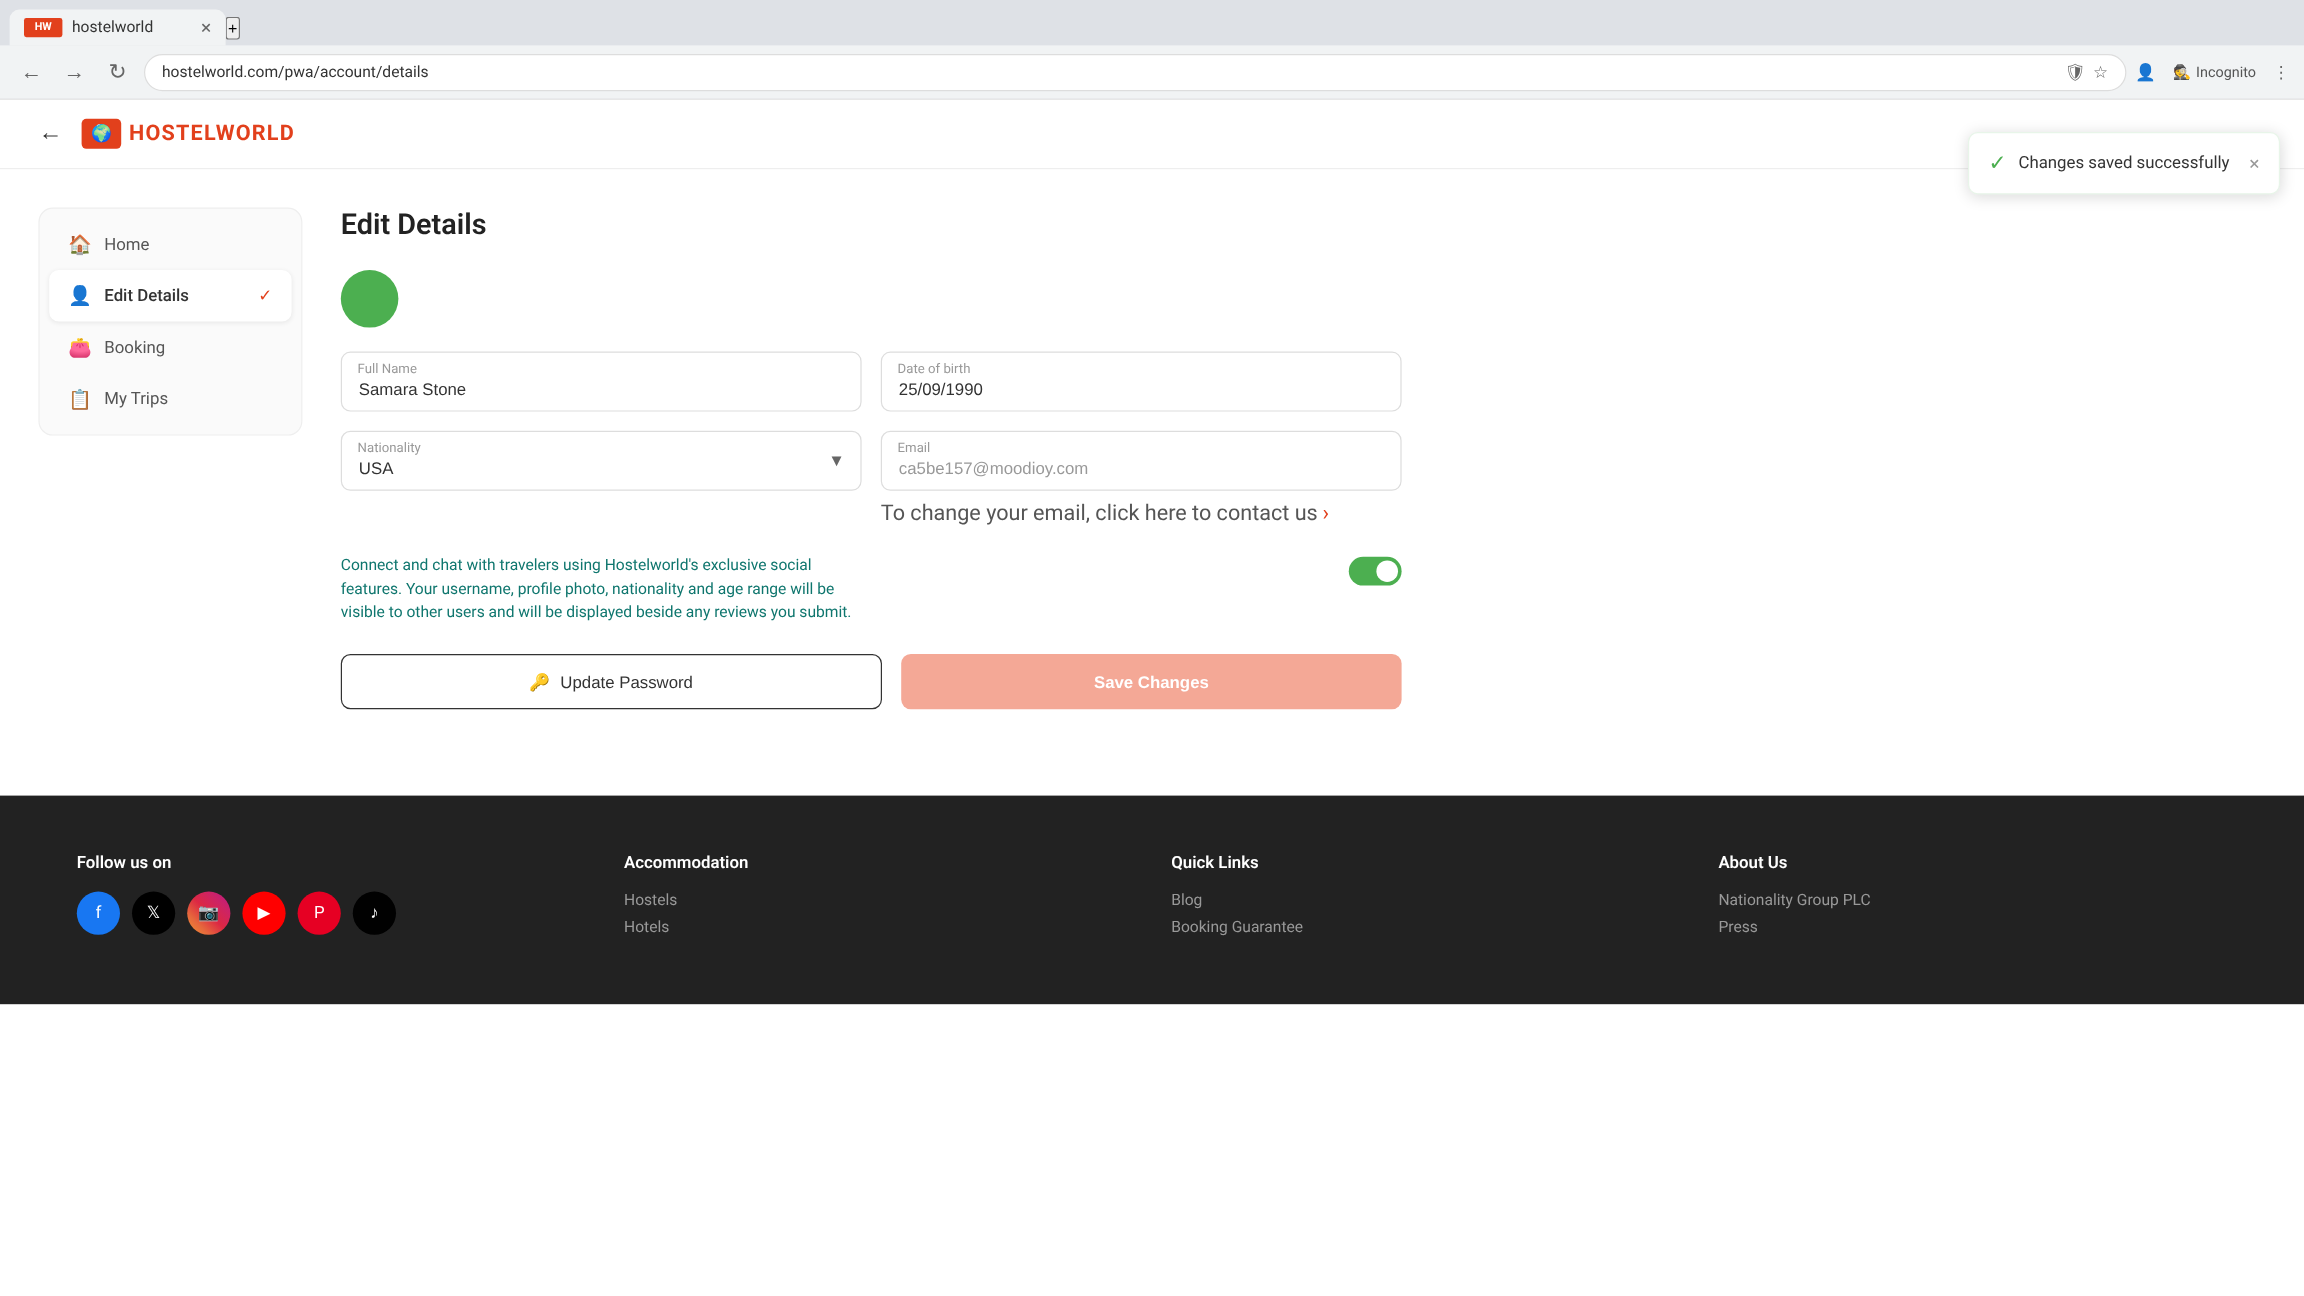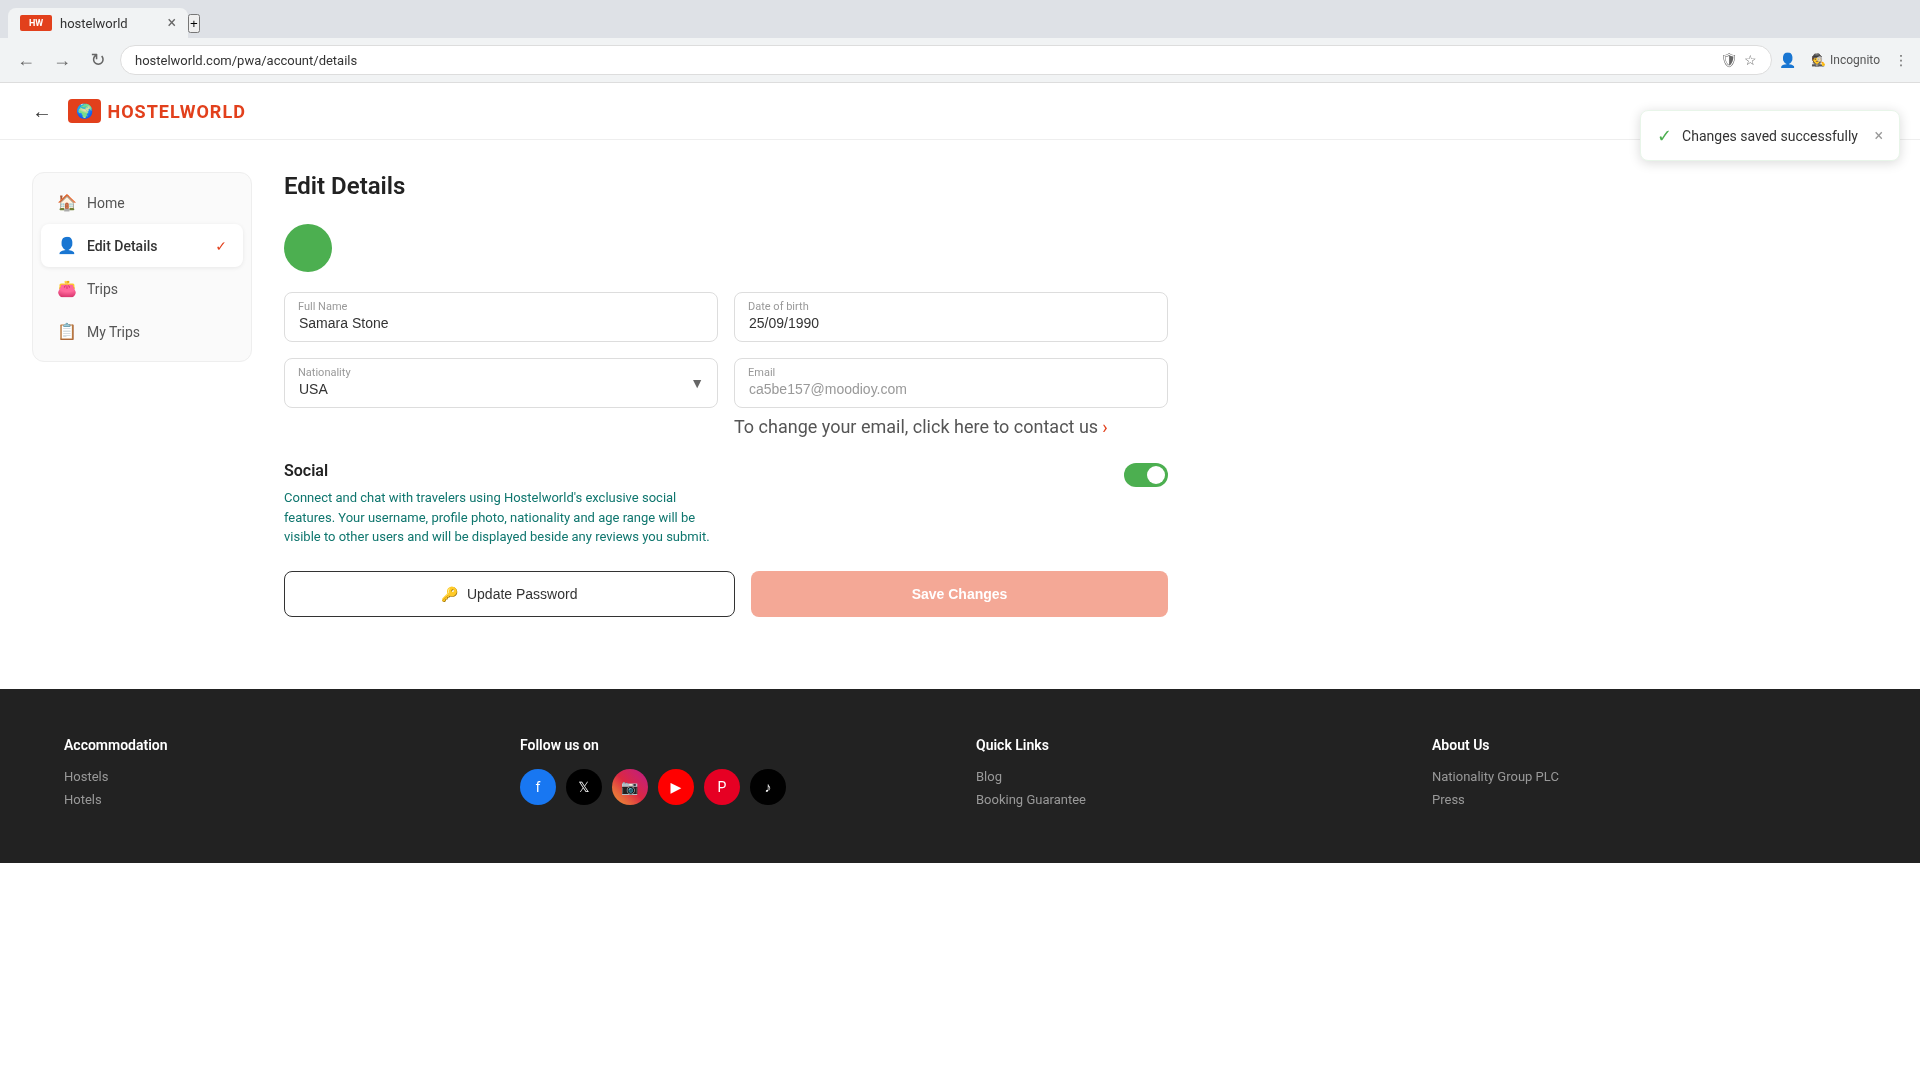--- a/index.html
+++ b/index.html
@@ -136,21 +136,21 @@
       <span class="item-icon">🏠</span>
       <span class="item-label">Home</span>
     </div>
     <div class="sidebar-item active">
       <span class="item-icon">👤</span>
       <span class="item-label">Edit Details</span>
       <span class="check-icon">✓</span>
     </div>
     <div class="sidebar-item">
       <span class="item-icon">👛</span>
-      <span class="item-label">Trips</span>
+      <span class="item-label">Booking</span>
     </div>
     <div class="sidebar-item">
       <span class="item-icon">📋</span>
       <span class="item-label">My Trips</span>
     </div>
   </div>
 
   <div class="form-area">
     <h1 class="page-title">Edit Details</h1>
     <div class="avatar"></div>
@@ -183,21 +183,20 @@
     </div>
 
     <div class="email-helper" style="margin-left: calc(50% + 8px); margin-top: -8px;">
       <span>To change your email, click here to contact us</span>
       <span class="arrow">›</span>
     </div>
 
     <div class="social-section">
       <div class="social-row">
         <div class="social-text">
-          <h3 class="social-title">Social</h3>
           <p class="social-desc">Connect and chat with travelers using Hostelworld's exclusive social features. Your username, profile photo, nationality and age range will be visible to other users and will be displayed beside any reviews you submit.</p>
         </div>
         <label class="toggle">
           <input type="checkbox" checked="" style="">
           <span class="toggle-slider"></span>
         </label>
       </div>
     </div>
 
     <div class="btn-row">
@@ -207,36 +206,36 @@
       </button>
       <button class="btn-primary">
         <span>Save Changes</span>
       </button>
     </div>
   </div>
 </div>
 
 <footer class="footer">
   <div class="footer-section">
-    <h3>Accommodation</h3>
-    <p>Hostels</p>
-    <p>Hotels</p>
-  </div>
-  <div class="footer-section">
     <h3>Follow us on</h3>
     <div class="social-icons">
       <div class="social-icon" style="background:#1877f2;">f</div>
       <div class="social-icon" style="background:#000;">𝕏</div>
       <div class="social-icon" style="background: linear-gradient(45deg,#f09433,#e6683c,#dc2743,#cc2366,#bc1888);">📷</div>
       <div class="social-icon" style="background:#ff0000;">▶</div>
       <div class="social-icon" style="background:#e60023;">P</div>
       <div class="social-icon" style="background:#010101;">♪</div>
     </div>
   </div>
   <div class="footer-section">
+    <h3>Accommodation</h3>
+    <p>Hostels</p>
+    <p>Hotels</p>
+  </div>
+  <div class="footer-section">
     <h3>Quick Links</h3>
     <p>Blog</p>
     <p>Booking Guarantee</p>
   </div>
   <div class="footer-section">
     <h3>About Us</h3>
     <p>Nationality Group PLC</p>
     <p>Press</p>
   </div>
 </footer>

